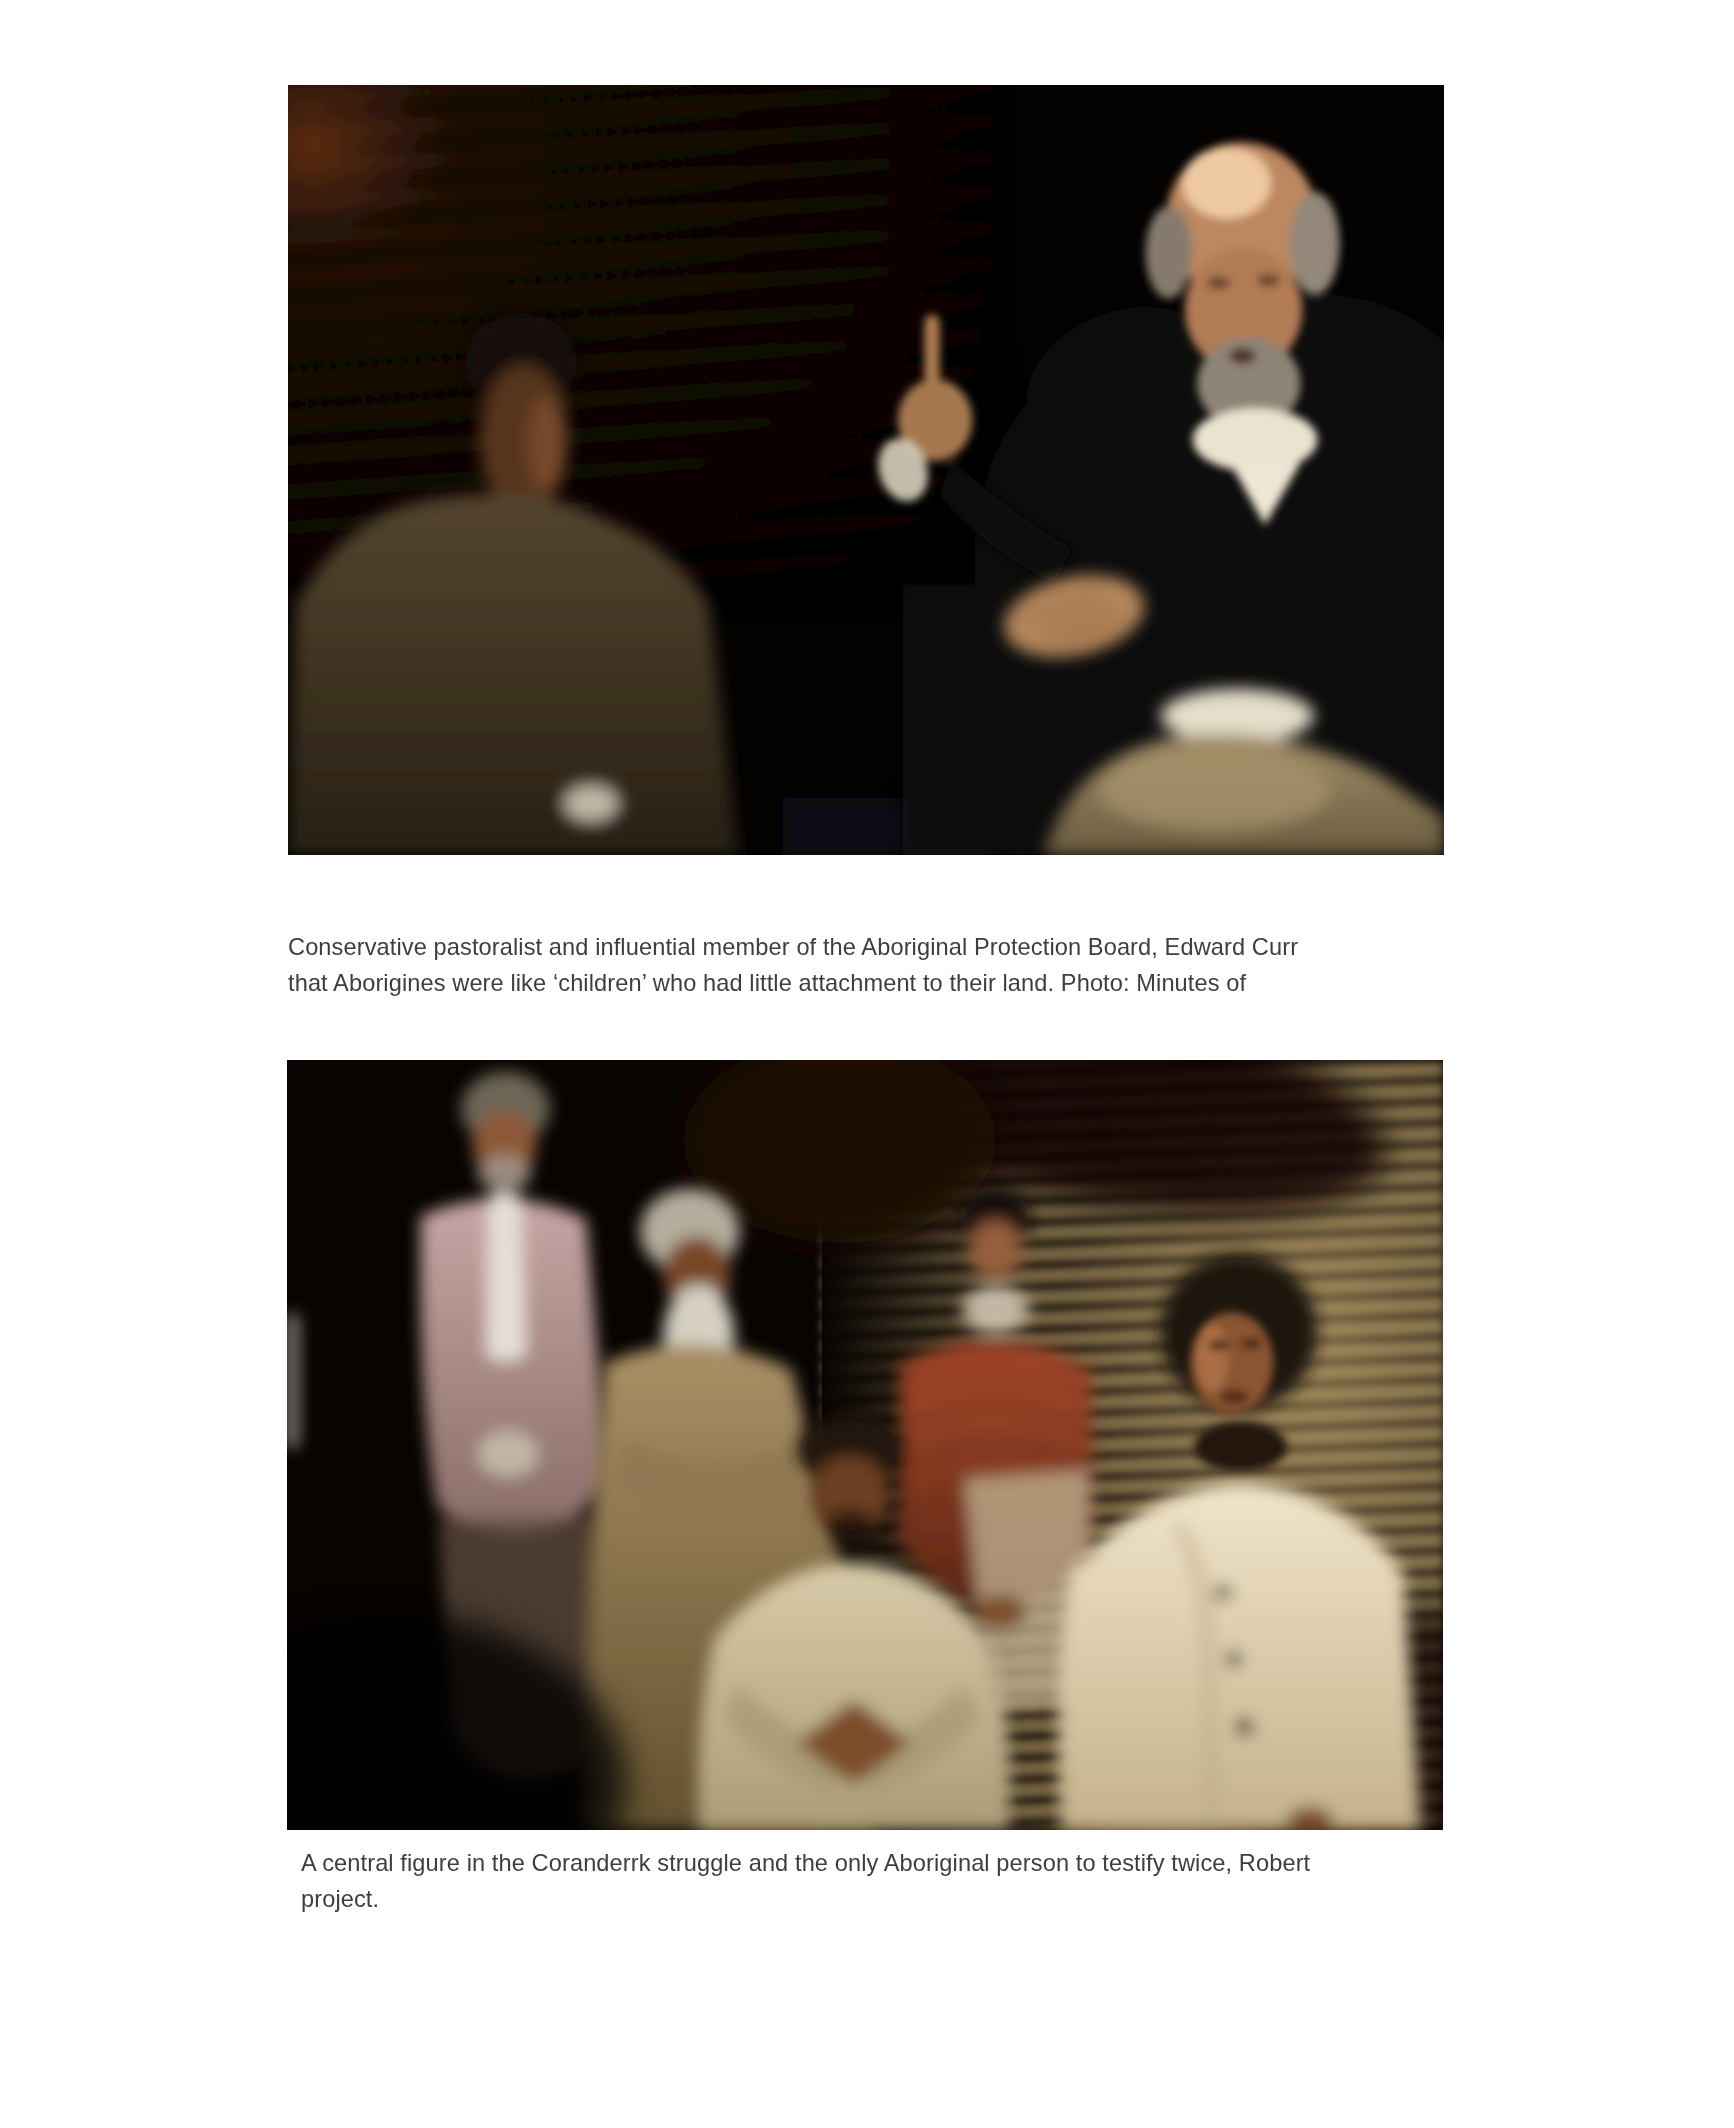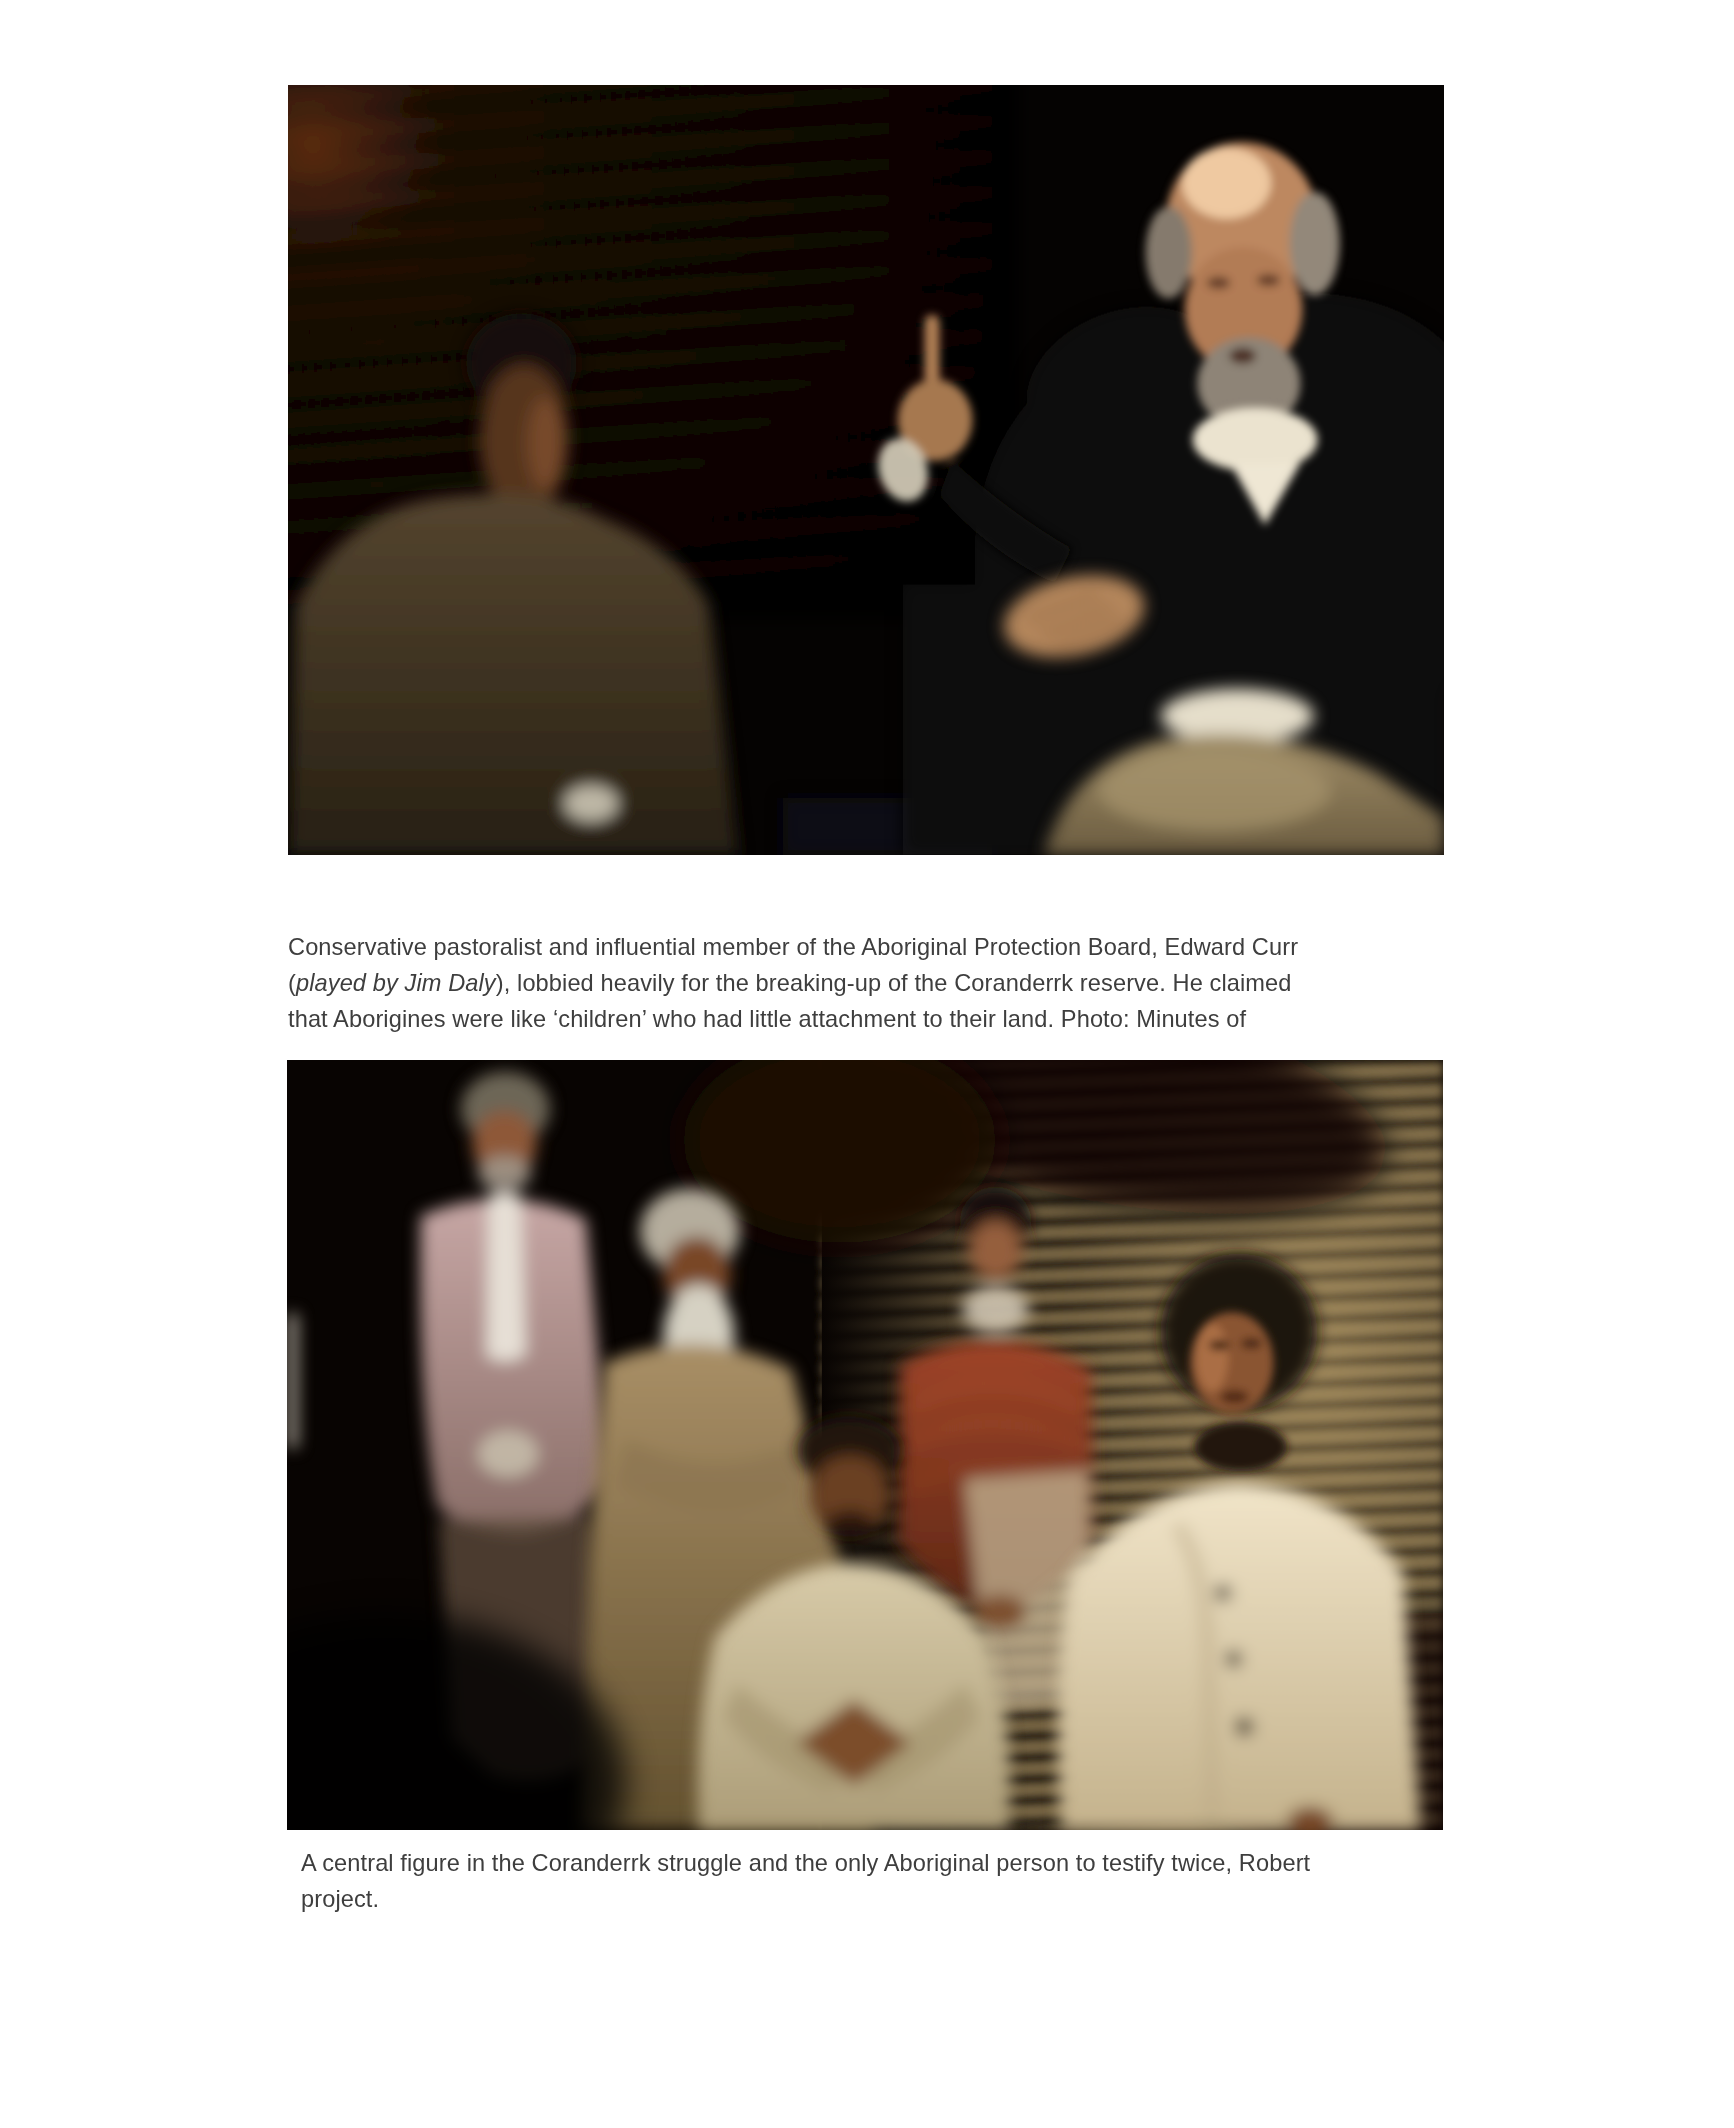--- a/index.html
+++ b/index.html
@@ -137,21 +137,20 @@
             <ellipse cx="1065" cy="708" rx="86" ry="31" fill="#e5decа"></ellipse>
             <ellipse cx="1065" cy="708" rx="86" ry="31" fill="#e5deca"></ellipse>
             <path d="M 848 864 Q 878 760 980 735 Q 1100 712 1222 772 L 1297 822 L 1297 864 Z" fill="url(#s1khaki)"></path>
             <ellipse cx="1040" cy="792" rx="130" ry="45" fill="#a8956e" opacity="0.7"></ellipse>
           </g>
         </g>
       </svg>
     </div>
     <figcaption class="caption caption-1">
         <div class="caption-line"><span>Conservative pastoralist and influential member of the Aboriginal Protection Board, Edward Curr</span></div>
-        <div class="caption-line"><span>(</span><em>played by Jim Daly</em><span>), lobbied heavily for the breaking-up of the Coranderrk reserve. He claimed</span></div>
         <div class="caption-line"><span>that Aborigines were like ‘children’ who had little attachment to their land. Photo: Minutes of</span></div>
       </figcaption>
   </figure>
 
   <figure>
     <div class="photo photo-2">
       <svg viewBox="0 0 1297 864" preserveAspectRatio="none">
         <defs>
           <filter id="s2b18" x="-40%" y="-40%" width="180%" height="180%">
               <feGaussianBlur stdDeviation="18"></feGaussianBlur>

